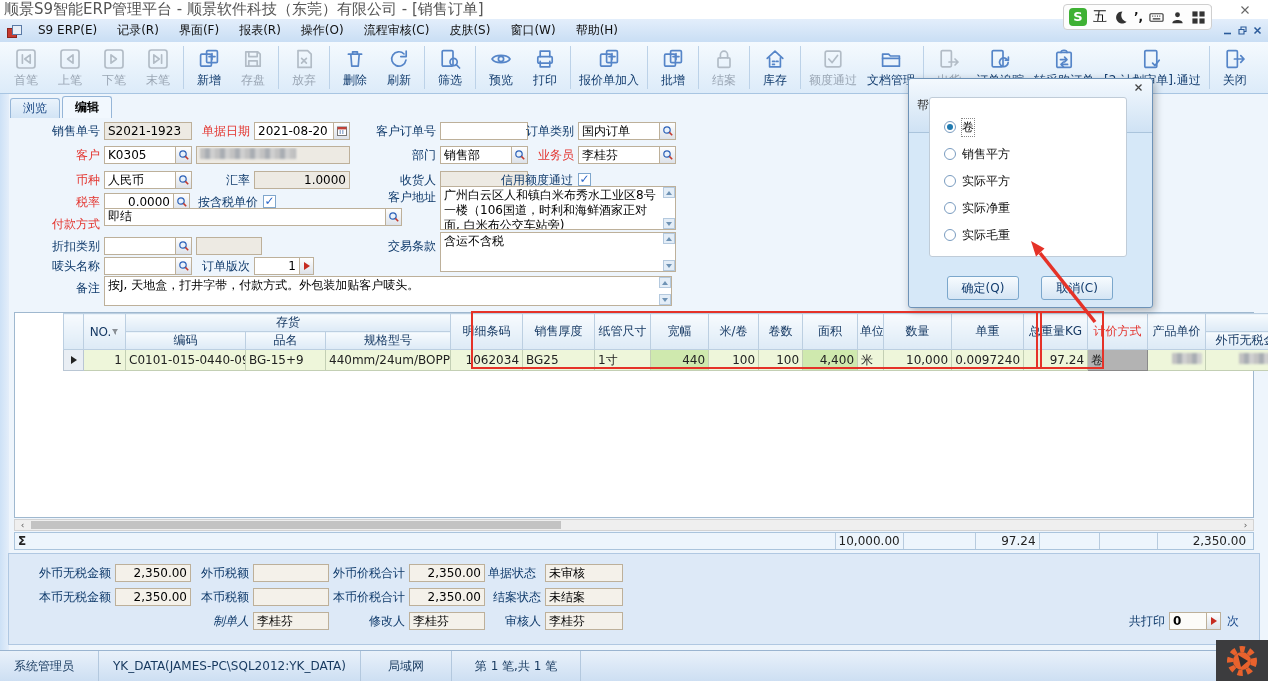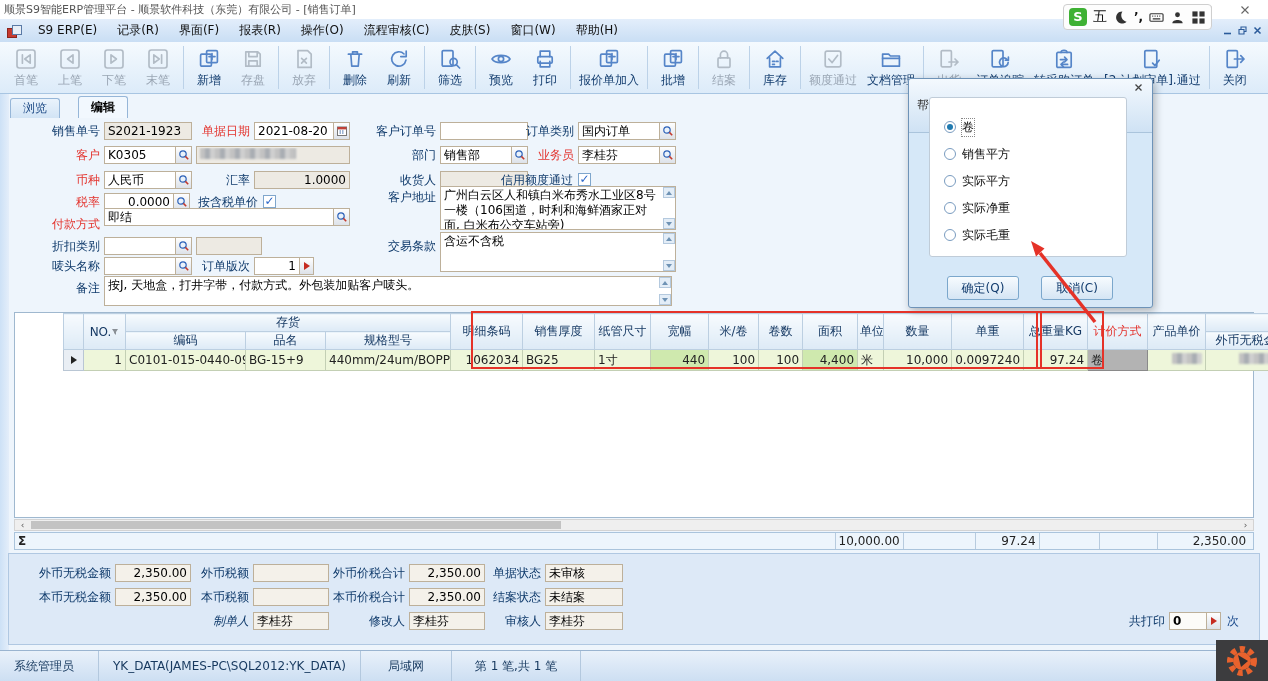--- a/index.html
+++ b/index.html
@@ -1,39 +1,39 @@
 <!DOCTYPE html>
 <html><head>
 <meta charset="utf-8">
 <style>
   html,body{margin:0;padding:0;}
   body{width:1268px;height:681px;font-family:"DejaVu Sans","Liberation Sans",sans-serif;font-size:12px;color:#222;}
   #app{position:relative;width:1268px;height:681px;background:#eef5fc;overflow:hidden;}
   
-  .titlebar{position:absolute;left:0;top:0;width:1268px;height:19px;background:#fff;color:#555;font-size:11px;line-height:19px;}
+  .titlebar{position:absolute;left:0;top:0;width:1268px;height:19px;background:#fff;color:#555;font-size:15px;line-height:19px;}
   .titlebar .ttl{position:absolute;left:4px;top:0;white-space:nowrap;}
   .winctl{position:absolute;top:2px;width:30px;height:15px;display:flex;align-items:center;justify-content:center;}
   
   .menubar{position:absolute;left:0;top:19px;width:1268px;height:23px;background:linear-gradient(#e3eefb,#c9def4);display:flex;align-items:center;}
   .appicon{width:13px;height:11px;margin:0 8px 0 7px;position:relative;}
   .appicon .a1{position:absolute;left:0;top:3px;width:8px;height:8px;background:#c6392f;border:1px solid #8d241c;}
   .appicon .a2{position:absolute;left:5px;top:0;width:8px;height:8px;background:#e8eef6;border:1px solid #5a7aa6;}
   .mitem{padding:0 10px;height:23px;line-height:23px;color:#111;cursor:default;}
   .mdictl{position:absolute;top:4px;width:16px;height:14px;display:flex;align-items:center;justify-content:center;}
   
   .toolbar{position:absolute;left:0;top:42px;width:1268px;height:52px;background:linear-gradient(#f5fafe,#dcebf9);border-bottom:1px solid #a8c5e2;display:flex;align-items:stretch;padding-left:4px;box-sizing:border-box;}
   .tbtn{display:flex;flex-direction:column;align-items:center;justify-content:center;padding:2px 5px 1px;min-width:34px;cursor:default;}
   .tbtn svg{width:24px;height:24px;stroke:#5585c8;fill:none;stroke-width:1.4;stroke-linecap:round;stroke-linejoin:round;}
   .tbtn .tlabel{margin-top:1px;color:#123c6e;white-space:nowrap;font-size:12px;}
   .tbtn.disabled svg{stroke:#b2bcc6;}
   .tbtn.disabled .tlabel{color:#9aa6b4;}
   .tsep{width:1px;background:#bcd2e8;margin:4px 3px;}
   
   .tabs{position:absolute;left:10px;top:97px;height:21px;display:flex;align-items:flex-end;}
-  .tab{height:19px;line-height:19px;padding:0 12px;border:1px solid #96b6d8;border-bottom:none;border-radius:3px 3px 0 0;background:linear-gradient(#eaf3fc,#d2e4f5);color:#1d4a86;margin-right:18px;}
+  .tab{height:19px;line-height:19px;padding:0 12px;border:1px solid #96b6d8;border-bottom:none;border-radius:3px 3px 0 0;background:linear-gradient(#eaf3fc,#d2e4f5);color:#1d4a86;margin-right:2px;}
   .tab.active{height:21px;line-height:21px;background:#f2f8fe;color:#000;font-weight:bold;}
   
   .lbl{position:absolute;height:18px;line-height:18px;text-align:right;color:#0f3a6b;white-space:nowrap;}
   .lbl.req{color:#e3342e;}
   .fld{position:absolute;height:18px;border:1px solid #bdb09a;background:#fff;display:flex;align-items:center;box-sizing:border-box;}
   .fld .v{flex:1;padding:0 3px;font-size:12px;line-height:15px;white-space:nowrap;overflow:hidden;color:#000;}
   .fld .v.num{text-align:right;}
   .fld.ro{background:#edeae3;}
   .lkbtn{width:15px;align-self:stretch;border-left:1px solid #bdb09a;background:linear-gradient(#fefefe,#dde2e9);display:flex;align-items:center;justify-content:center;}
   .lkbtn svg{width:12px;height:12px;}
@@ -438,21 +438,21 @@
   <span class="lbl" style="left:382px;top:188px;width:54px;">客户地址</span>
   <div class="ta" style="left:440px;top:186px;width:236px;height:44px;"><span>广州白云区人和镇白米布秀水工业区8号一楼（106国道，时利和海鲜酒家正对面, 白米布公交车站旁)</span></div>
   <div class="tascroll" style="left:663px;top:187px;">
       <div class="tri-up"></div>
     </div>
   <div class="tascroll" style="left:663px;top:218px;">
       <div class="tri-dn"></div>
     </div>
 
   <span class="lbl req" style="left:30px;top:215px;width:70px;">付款方式</span>
-  <div class="fld" style="left:104px;top:208px;width:246px;">
+  <div class="fld" style="left:104px;top:208px;width:298px;font-family:Liberation Mono, monospace;">
     <span class="v">即结</span>
     <span class="lkbtn">
         <svg viewBox="0 0 12 12">
           <circle cx="5" cy="5" r="3.2" stroke="#2d62b8" fill="#eaf2fb" stroke-width="1.2"></circle>
           <path d="M7.4 7.4L10.2 10.2" stroke="#c23a2f" stroke-width="1.6"></path>
         </svg>
       </span>
   </div>
 
   <span class="lbl" style="left:30px;top:237px;width:70px;">折扣类别</span>
@@ -633,21 +633,21 @@
         <span class="v num">2,350.00</span>
       </div>
     <span class="lbl" style="left:178px;top:10px;width:62px;">外币税额</span>
     <div class="fld ro" style="left:244px;top:10px;width:76px;">
         <span class="v num"></span>
       </div>
     <span class="lbl" style="left:312px;top:10px;width:84px;">外币价税合计</span>
     <div class="fld ro" style="left:400px;top:10px;width:76px;">
         <span class="v num">2,350.00</span>
       </div>
-    <span class="lbl" style="left:474px;top:10px;width:58px;">单据状态</span>
+    <span class="lbl" style="left:474px;top:10px;width:58px;text-align:center;">单据状态</span>
     <div class="fld ro" style="left:536px;top:10px;width:78px;">
         <span class="v">未审核</span>
       </div>
 
     <span class="lbl" style="left:22px;top:34px;width:80px;">本币无税金额</span>
     <div class="fld ro" style="left:106px;top:34px;width:76px;">
         <span class="v num">2,350.00</span>
       </div>
     <span class="lbl" style="left:178px;top:34px;width:62px;">本币税额</span>
     <div class="fld ro" style="left:244px;top:34px;width:76px;">

